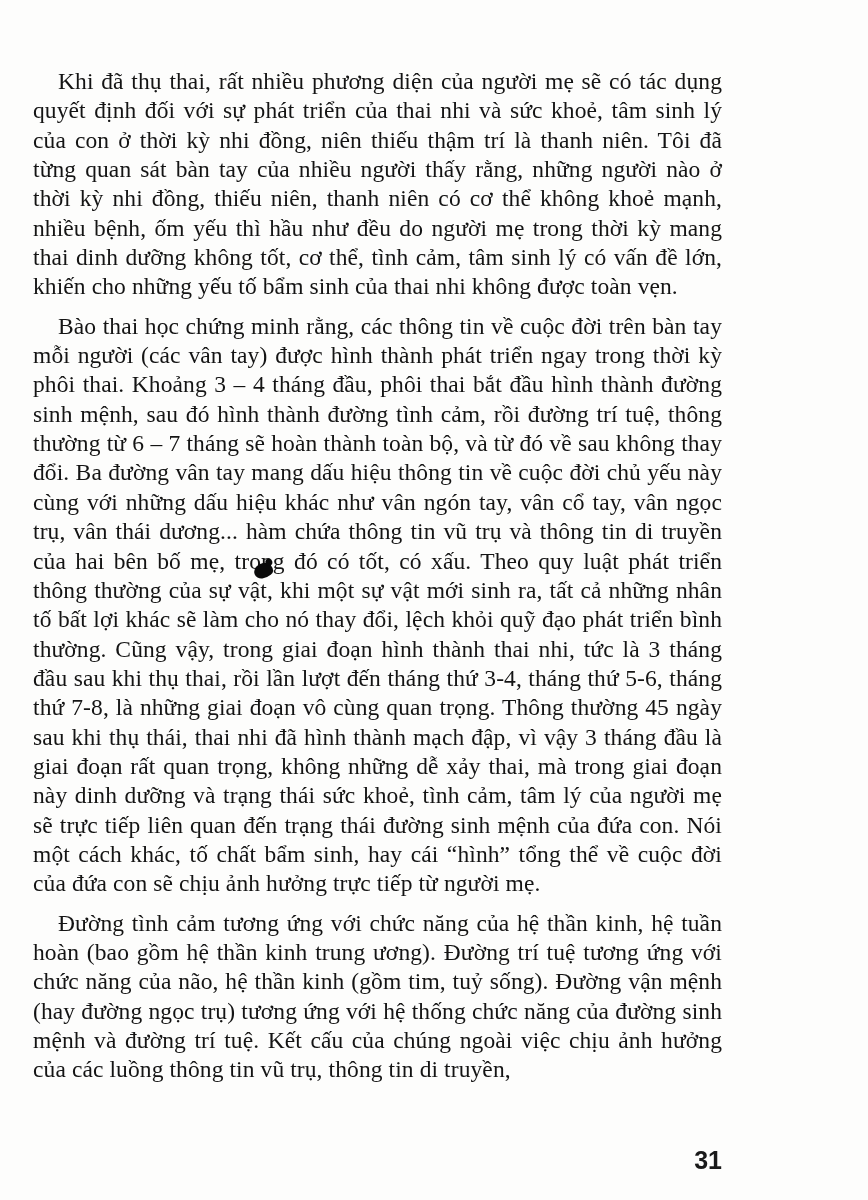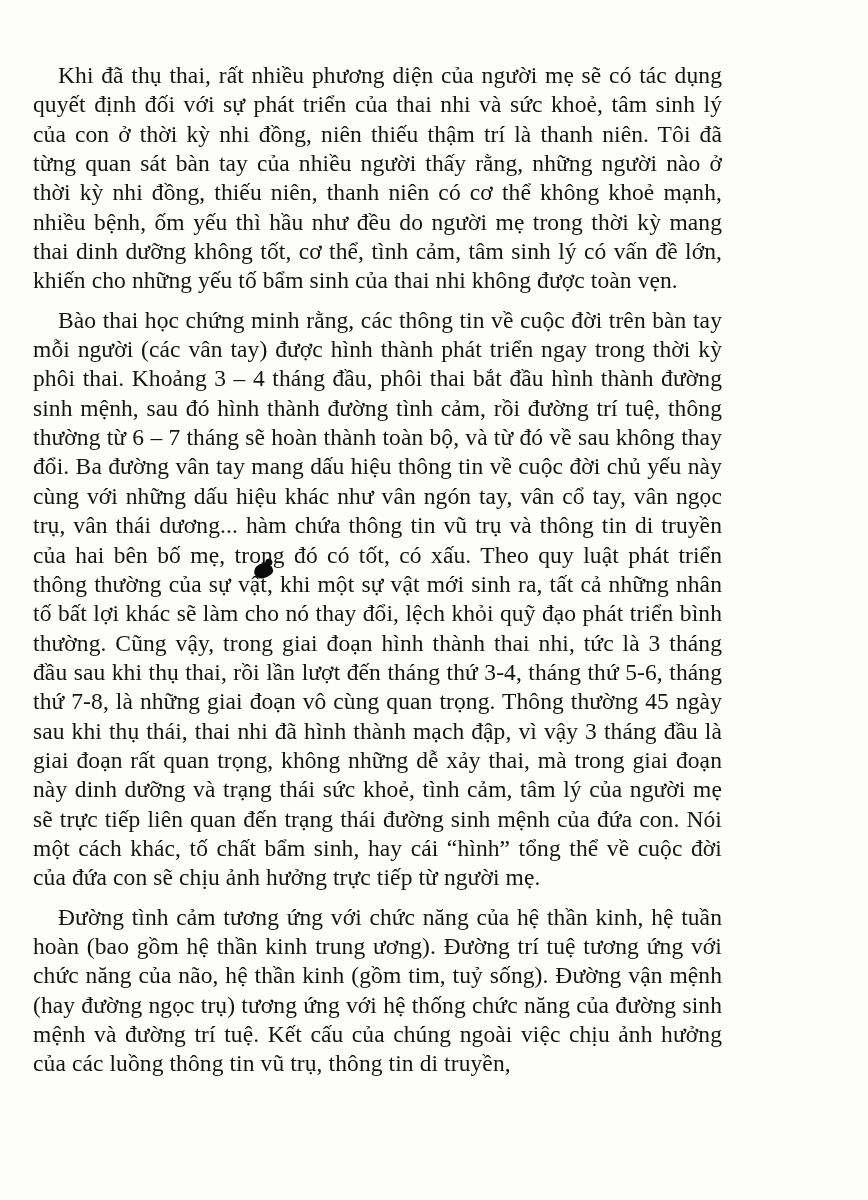--- a/index.html
+++ b/index.html
@@ -12,21 +12,21 @@
     width: 868px;
     height: 1200px;
     background: #fdfdfc;
     overflow: hidden;
     font-family: "Liberation Serif", "DejaVu Serif", serif;
     color: #141414;
   }
   .text-block {
     position: absolute;
     left: 33px;
-    top: 61px;
+    top: 67px;
     width: 689px;
     font-size: 23.5px;
     line-height: 29.35px;
     text-align: justify;
     letter-spacing: 0.1px;
   }
   .text-block p {
     margin: 0 0 10px 0;
     text-indent: 25px;
   }
@@ -71,14 +71,15 @@
 <div class="scan-page">
 
   <main class="text-block">
     <p>Khi đã thụ thai, rất nhiều phương diện của người mẹ sẽ có tác dụng quyết định đối với sự phát triển của thai nhi và sức khoẻ, tâm sinh lý của con ở thời kỳ nhi đồng, niên thiếu thậm trí là thanh niên. Tôi đã từng quan sát bàn tay của nhiều người thấy rằng, những người nào ở thời kỳ nhi đồng, thiếu niên, thanh niên có cơ thể không khoẻ mạnh, nhiều bệnh, ốm yếu thì hầu như đều do người mẹ trong thời kỳ mang thai dinh dưỡng không tốt, cơ thể, tình cảm, tâm sinh lý có vấn đề lớn, khiến cho những yếu tố bẩm sinh của thai nhi không được toàn vẹn.</p>
     <p>Bào thai học chứng minh rằng, các thông tin về cuộc đời trên bàn tay mỗi người (các vân tay) được hình thành phát triển ngay trong thời kỳ phôi thai. Khoảng 3 – 4 tháng đầu, phôi thai bắt đầu hình thành đường sinh mệnh, sau đó hình thành đường tình cảm, rồi đường trí tuệ, thông thường từ 6 – 7 tháng sẽ hoàn thành toàn bộ, và từ đó về sau không thay đổi. Ba đường vân tay mang dấu hiệu thông tin về cuộc đời chủ yếu này cùng với những dấu hiệu khác như vân ngón tay, vân cổ tay, vân ngọc trụ, vân thái dương... hàm chứa thông tin vũ trụ và thông tin di truyền của hai bên bố mẹ, trong đó có tốt, có xấu. Theo quy luật phát triển thông thường của sự vật, khi một sự vật mới sinh ra, tất cả những nhân tố bất lợi khác sẽ làm cho nó thay đổi, lệch khỏi quỹ đạo phát triển bình thường. Cũng vậy, trong giai đoạn hình thành thai nhi, tức là 3 tháng đầu sau khi thụ thai, rồi lần lượt đến tháng thứ 3-4, tháng thứ 5-6, tháng thứ 7-8, là những giai đoạn vô cùng quan trọng. Thông thường 45 ngày sau khi thụ thái, thai nhi đã hình thành mạch đập, vì vậy 3 tháng đầu là giai đoạn rất quan trọng, không những dễ xảy thai, mà trong giai đoạn này dinh dưỡng và trạng thái sức khoẻ, tình cảm, tâm lý của người mẹ sẽ trực tiếp liên quan đến trạng thái đường sinh mệnh của đứa con. Nói một cách khác, tố chất bẩm sinh, hay cái “hình” tổng thể về cuộc đời của đứa con sẽ chịu ảnh hưởng trực tiếp từ người mẹ.</p>
     <p>Đường tình cảm tương ứng với chức năng của hệ thần kinh, hệ tuần hoàn (bao gồm hệ thần kinh trung ương). Đường trí tuệ tương ứng với chức năng của não, hệ thần kinh (gồm tim, tuỷ sống). Đường vận mệnh (hay đường ngọc trụ) tương ứng với hệ thống chức năng của đường sinh mệnh và đường trí tuệ. Kết cấu của chúng ngoài việc chịu ảnh hưởng của các luồng thông tin vũ trụ, thông tin di truyền,</p>
   </main>
 
   <div class="ink-blot"></div>
 
+  <div class="page-number">31</div>
 
 </div>
 
 </body></html>

